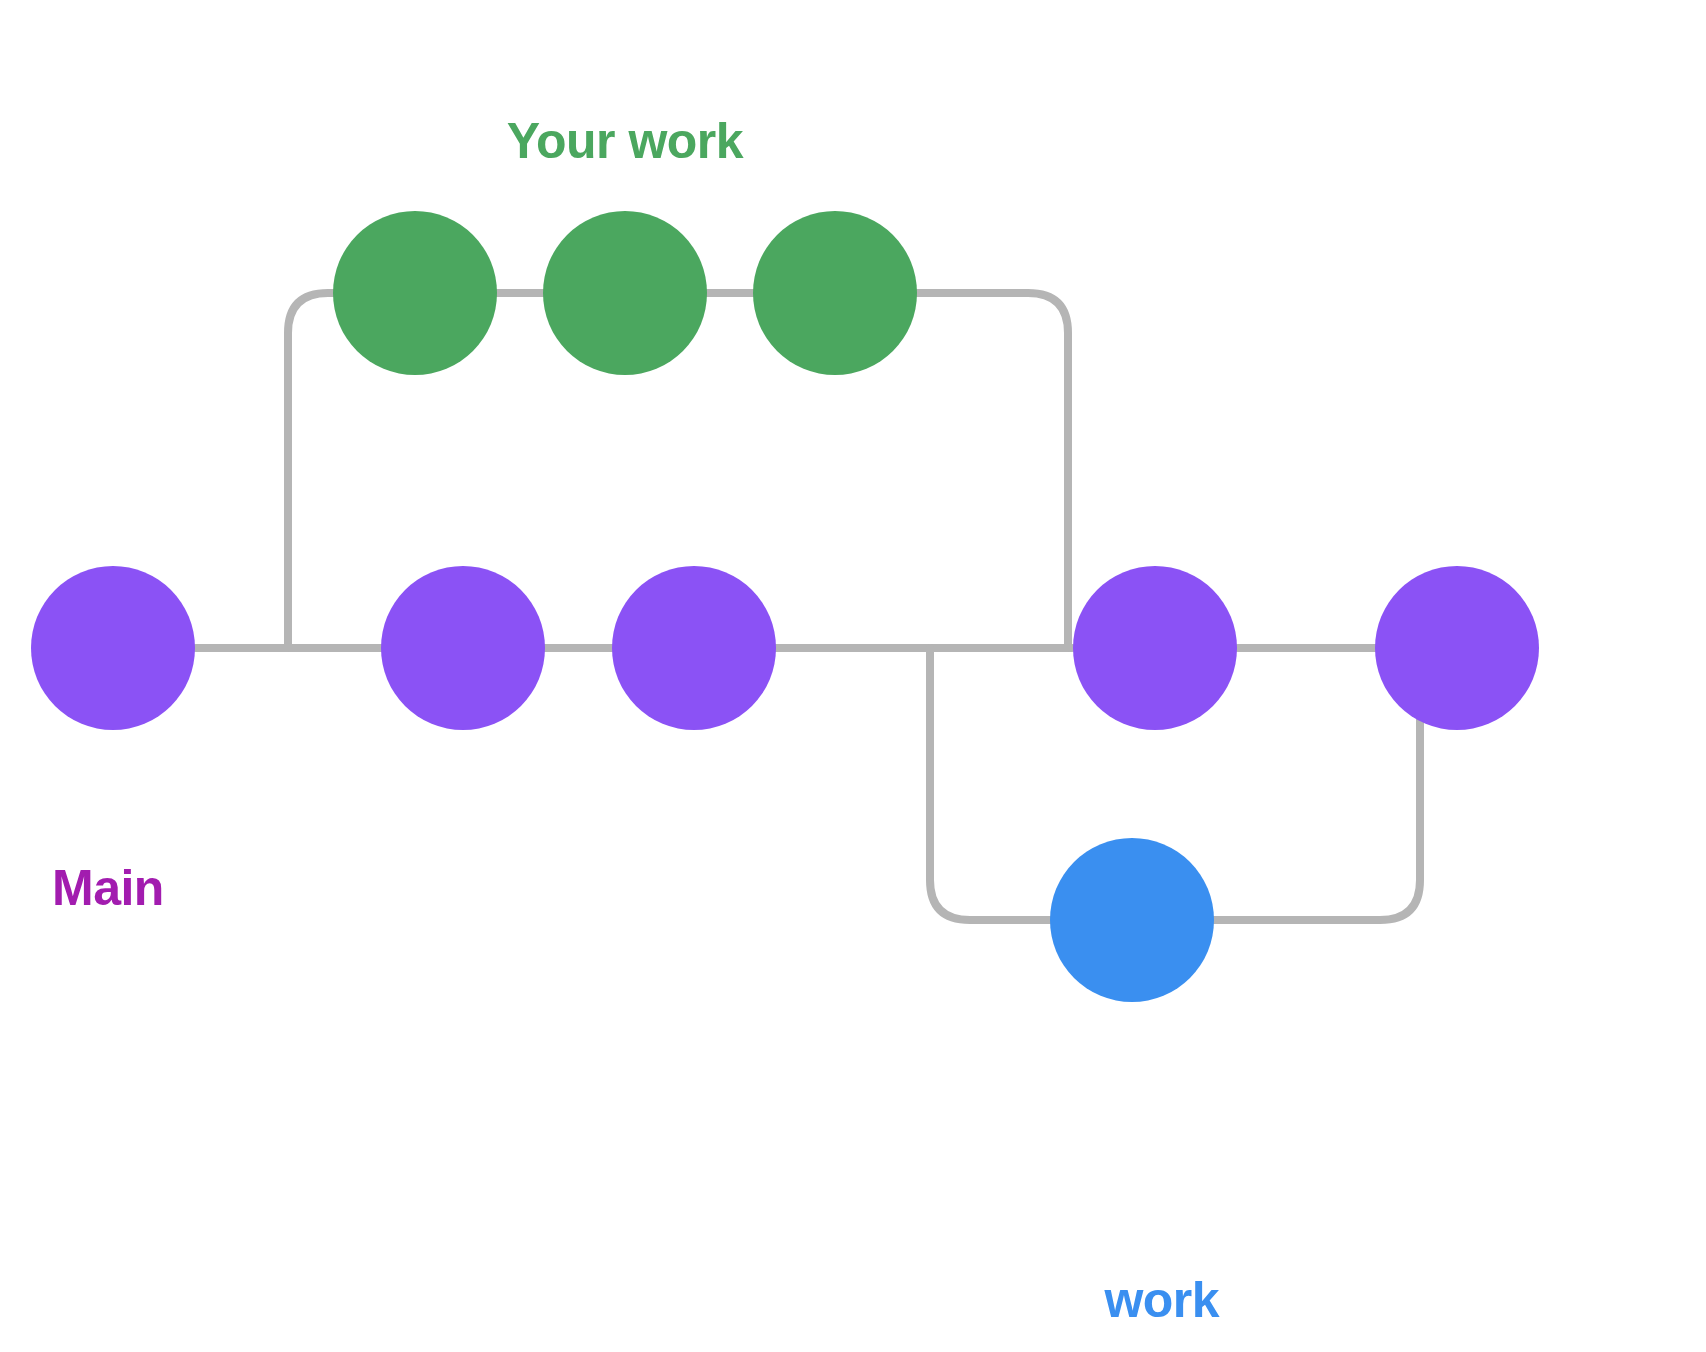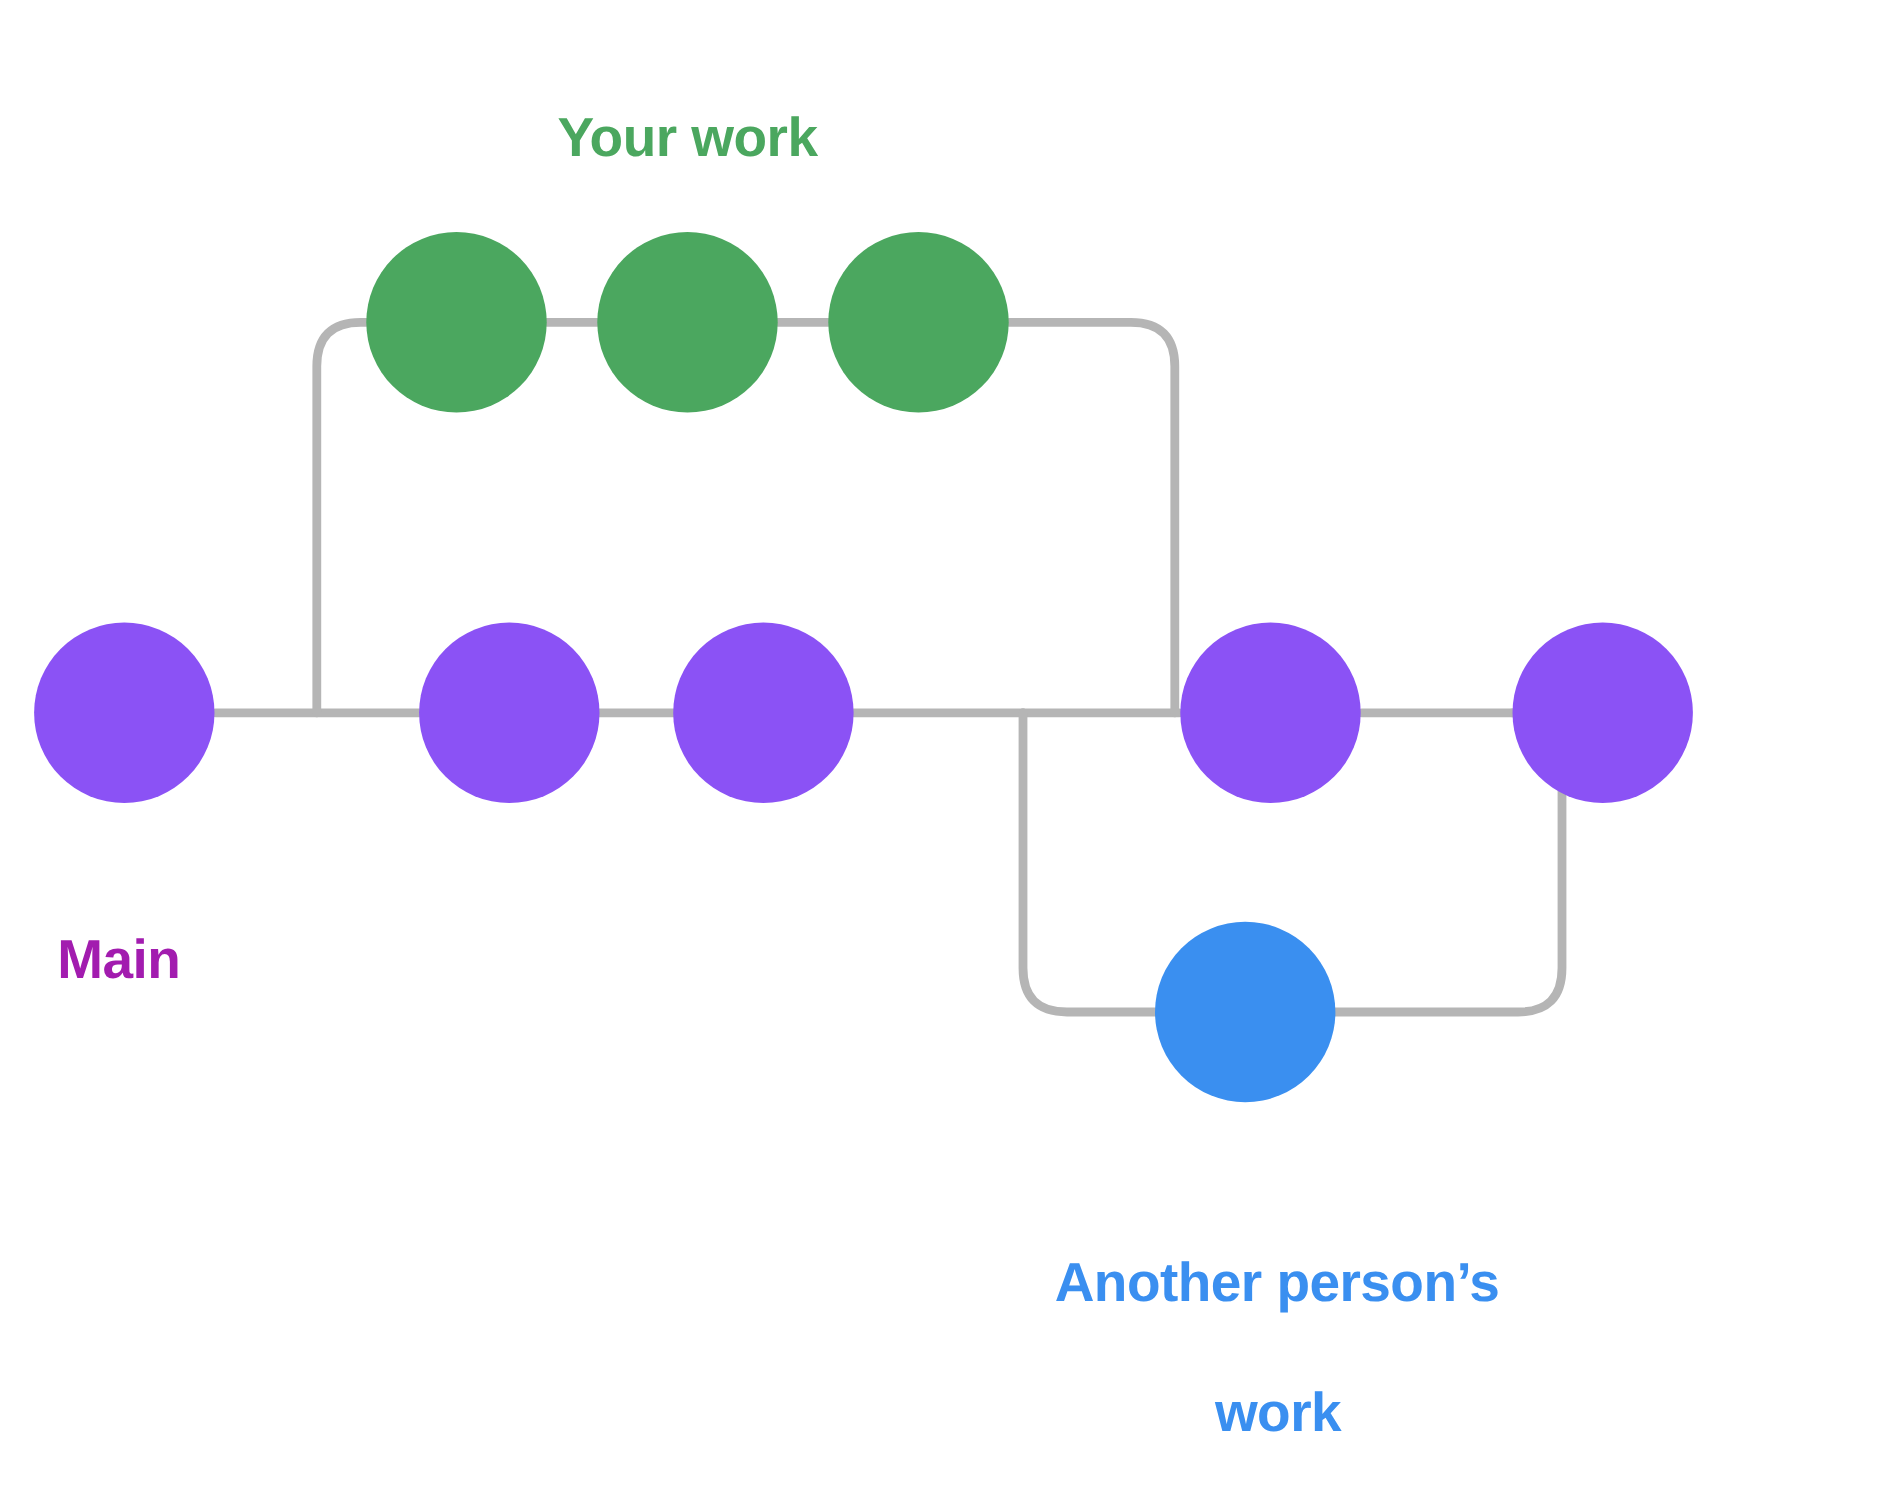--- a/index.html
+++ b/index.html
@@ -31,20 +31,21 @@
     border-radius: 50%;
     box-sizing: border-box;
   }
   .label {
     position: absolute;
     font-weight: bold;
     letter-spacing: -0.5px;
     line-height: 1.18;
     white-space: pre;
     user-select: none;
+    margin-top: 16px;
   }
   .label.centered {
     text-align: center;
   }
 </style>
 </head>
 <body>
 
 <div id="stage" style="width: 1706px; height: 1352px; background: rgb(255, 255, 255);">
 
@@ -78,17 +79,17 @@
   <div class="node" style="left: 333px; top: 211px; width: 164px; height: 164px; background: rgb(75, 167, 95);"></div>
   <div class="node" style="left: 543px; top: 211px; width: 164px; height: 164px; background: rgb(75, 167, 95);"></div>
   <div class="node" style="left: 753px; top: 211px; width: 164px; height: 164px; background: rgb(75, 167, 95);"></div>
   <div class="node" style="left: 1050px; top: 838px; width: 164px; height: 164px; background: rgb(58, 143, 240);"></div>
 
   <div class="label centered" id="label-your-work" style="color: rgb(75, 167, 95); font-size: 50px; left: 325px; top: 96px; width: 600px;">Your work</div>
 
   <div class="label" id="label-main" style="color: #a21caf; font-size: 50px; left: 52px; top: 843px;">Main</div>
 
   <div class="label centered" id="label-other" style="color: rgb(58, 143, 240); font-size: 50px; left: 785px; top: 1078px; width: 700px;">
-    <span>Another person’s</span><br>
+    <br>
     <span>work</span>
   </div>
 
 </div>
 
 </body></html>

